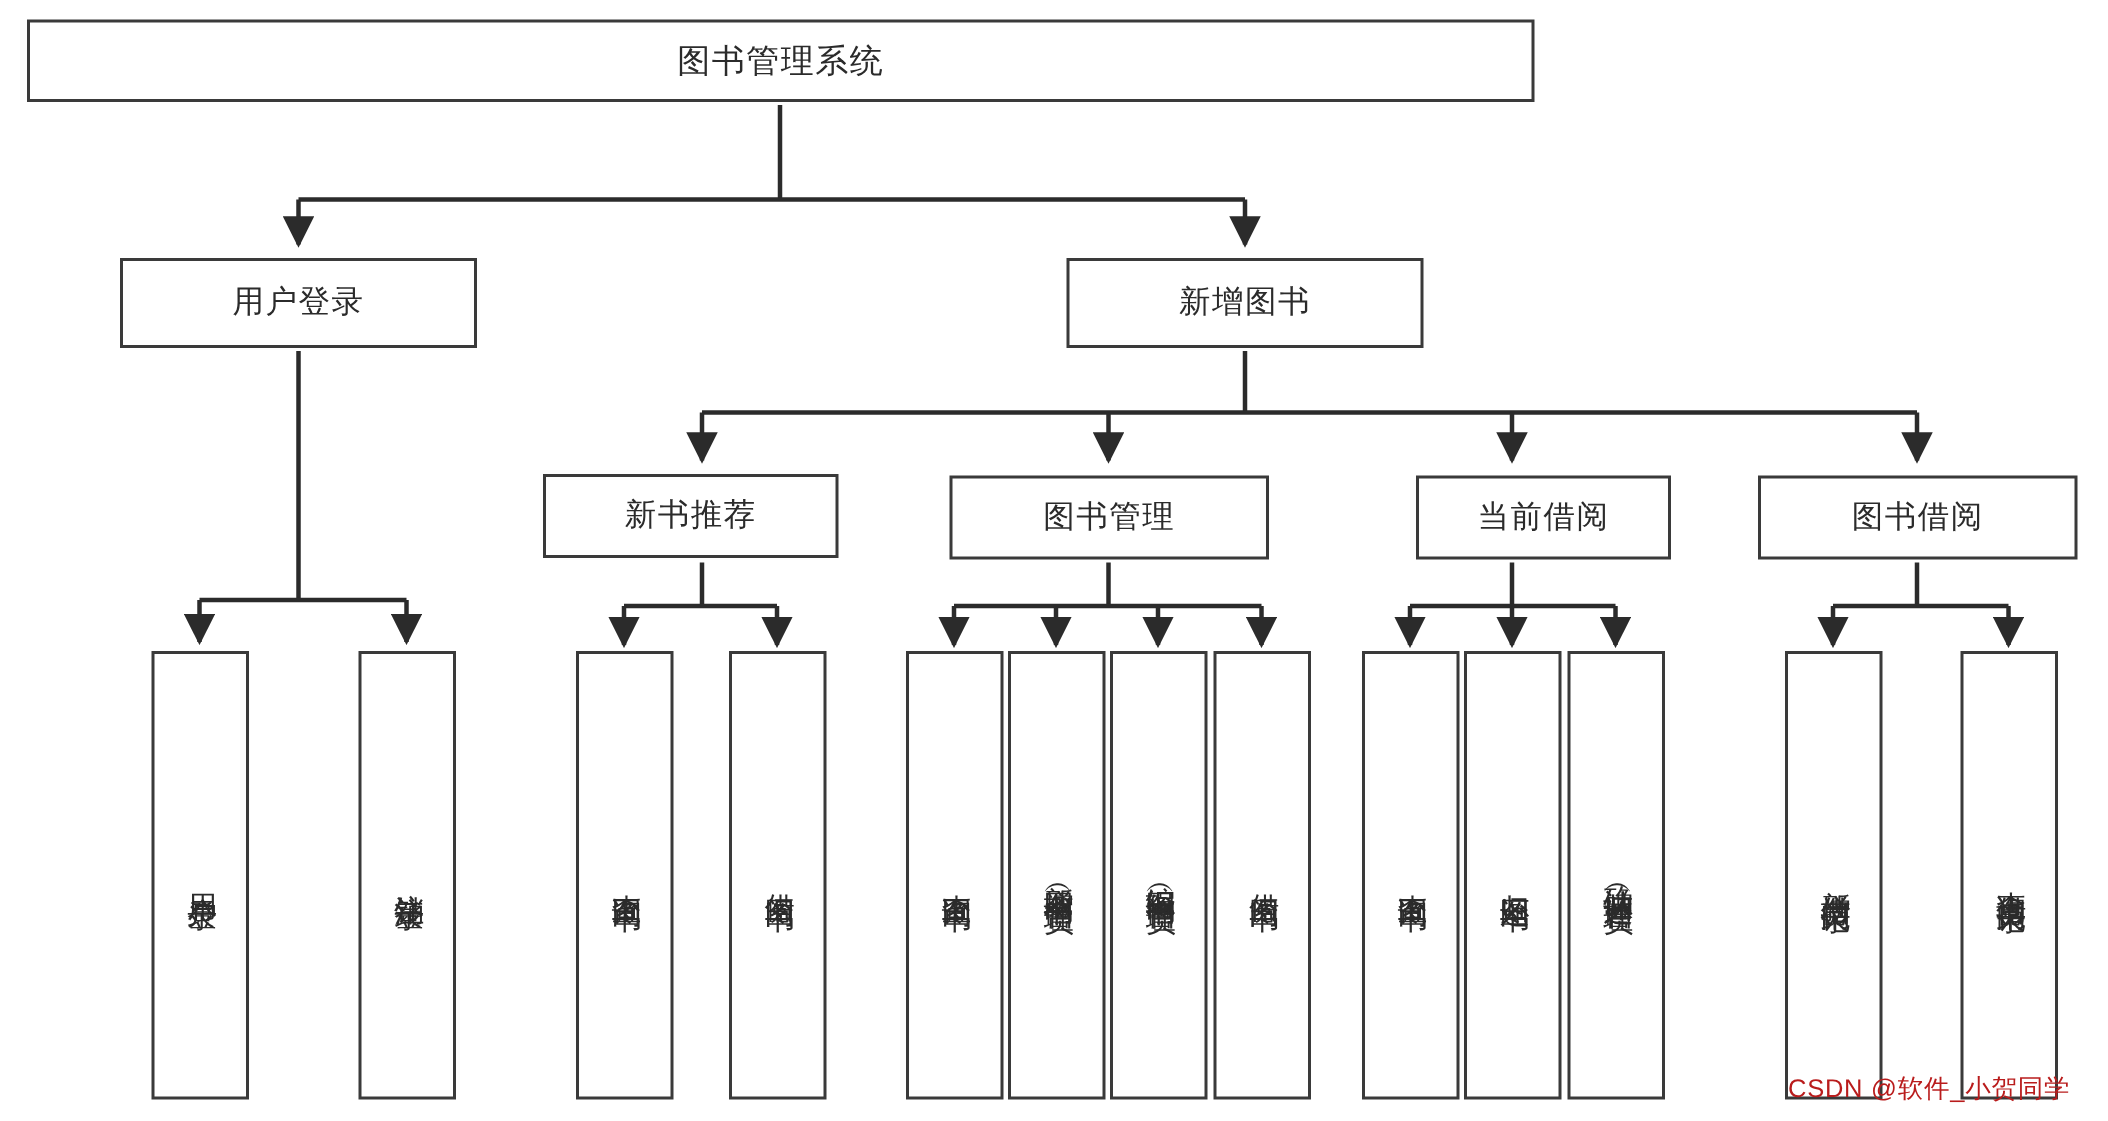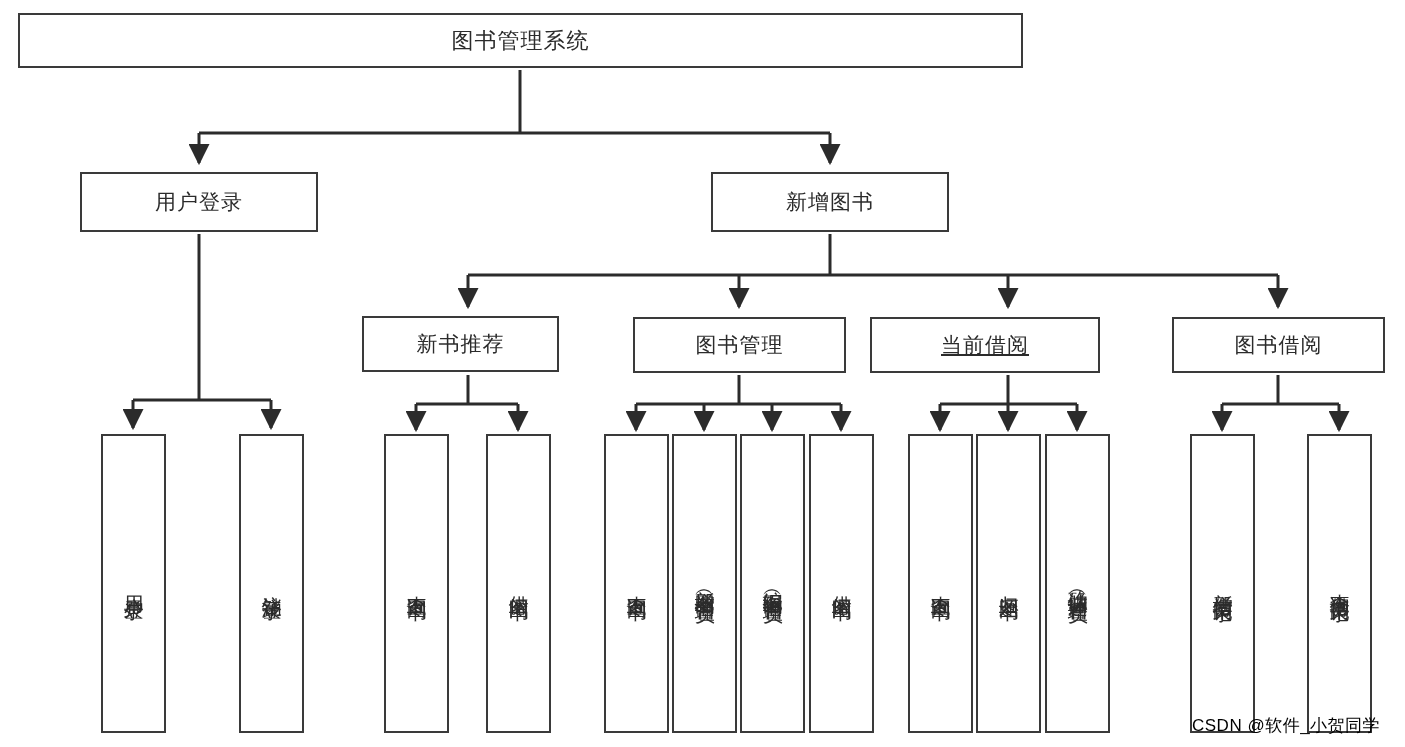--- a/index.html
+++ b/index.html
@@ -50,21 +50,21 @@
     padding: 4px 0;
     white-space: nowrap;
     align-items: center;
     justify-content: center;
   }
   .node.root {
     font-size: 22px;
   }
   .watermark {
     position: absolute;
-    color: #000000;
+    color: #b91c1c;
     font-size: 17px;
     letter-spacing: 0.5px;
     white-space: nowrap;
     user-select: none;
   }
 </style>
 </head>
 <body>
 
 <div id="canvas">
@@ -132,21 +132,21 @@
   </div>
 
   <div class="node horiz" style="left:362px; top:316px; width:197px; height:56px;">
     <span>新书推荐</span>
   </div>
 
   <div class="node horiz" style="left:633px; top:317px; width:213px; height:56px;">
     <span>图书管理</span>
   </div>
 
-  <div class="node horiz" style="left:870px; top:317px; width:230px; height:56px;text-decoration:underline;">
+  <div class="node horiz" style="left:944px; top:317px; width:170px; height:56px;">
     <span>当前借阅</span>
   </div>
 
   <div class="node horiz" style="left:1172px; top:317px; width:213px; height:56px;">
     <span>图书借阅</span>
   </div>
 
   <div class="node vert" style="left:101px; top:434px; width:65px; height:299px;">
     <span>用户登录</span>
   </div>

